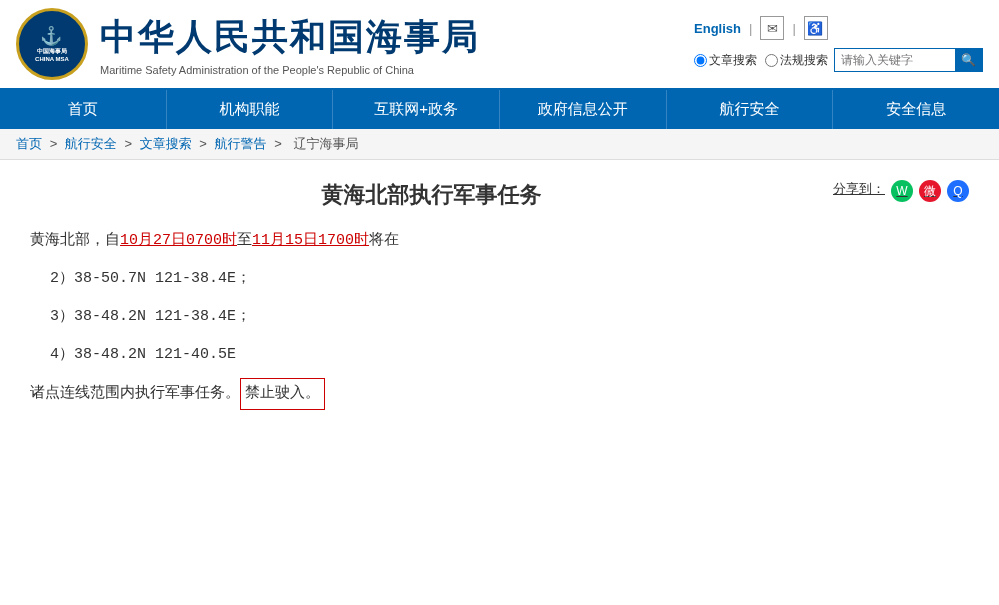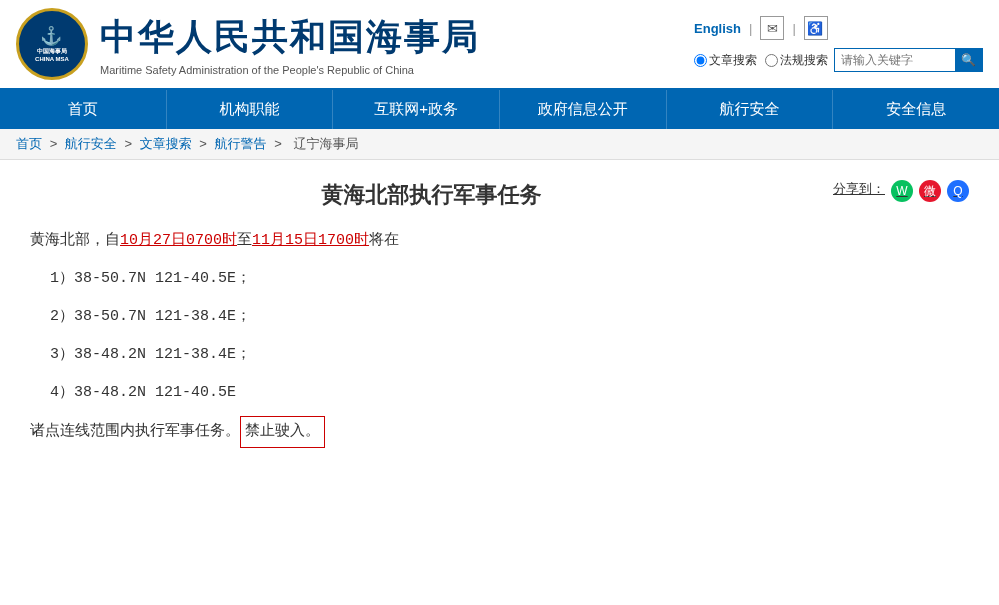--- a/index.html
+++ b/index.html
@@ -131,21 +131,20 @@
     <span class="share-icon share-qq">Q</span>
   </div>
 
   <div class="article-title">黄海北部执行军事任务</div>
 
 
   <div class="article-body">
     <p>
       <span>黄海北部，自</span><span class="highlight-red">10月27日0700时</span><span>至</span><span class="highlight-red">11月15日1700时</span><span>将在</span>
     </p>
-    <p class="coord-line">1）38-50.7N    121-40.5E；</p>
     <p class="coord-line">2）38-50.7N    121-38.4E；</p>
     <p class="coord-line">3）38-48.2N    121-38.4E；</p>
     <p class="coord-line">4）38-48.2N    121-40.5E</p>
     <p>
       <span>诸点连线范围内执行军事任务。</span><span class="box-red">禁止驶入。</span>
     </p>
   </div>
 </div>
 
 </body></html>

